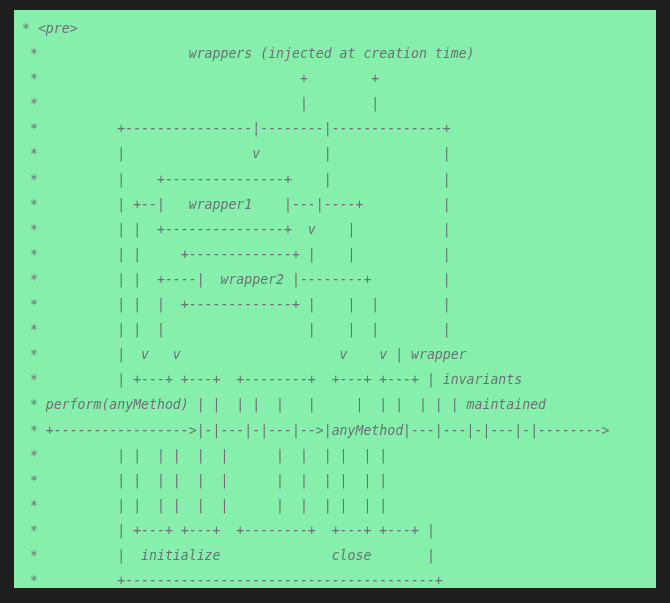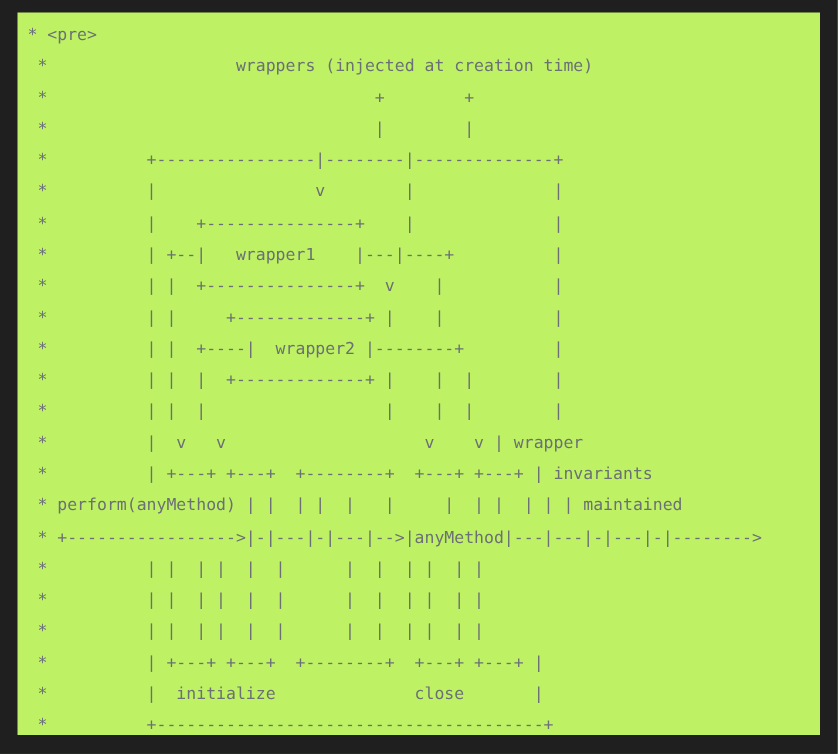--- a/index.html
+++ b/index.html
@@ -23,22 +23,23 @@
     height: 603px;
     background: #1f1f1f;
   }
 
   .code-surface {
     position: absolute;
     left: 14px;
     top: 10px;
     width: 642px;
     height: 578px;
-    background: #bef264;
+    background: #86efac;
     overflow: hidden;
+    font-style: italic;
   }
 
   .code-block {
     position: absolute;
     left: 8px;
     top: 6px;
     margin: 0;
     padding: 0;
     font-family: "DejaVu Sans Mono", "Liberation Mono", monospace;
     font-size: 13.2px;

